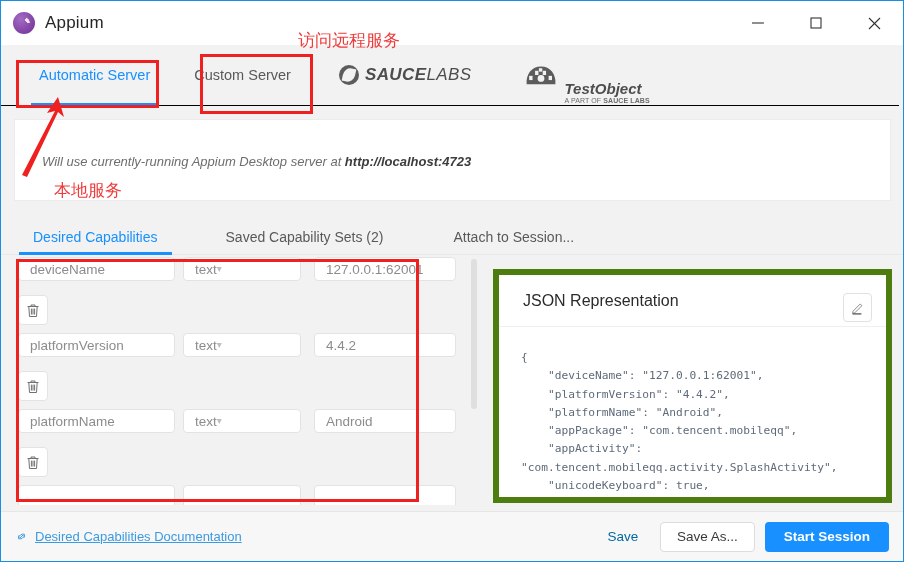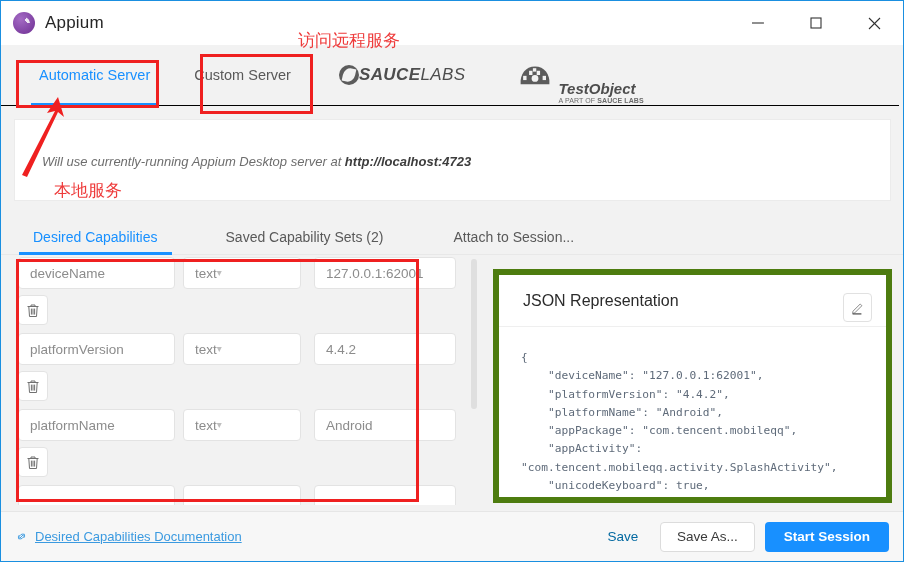--- a/index.html
+++ b/index.html
@@ -58,21 +58,21 @@
     display: flex; align-items: center; padding: 0 22px;
     font-size: 14.5px; color: #595959; position: relative; white-space: nowrap;
   }
   .stab.active { color: #1890ff; }
   .stab.active::after {
     content: ""; position: absolute; left: 14px; right: 14px; bottom: -1px;
     height: 3px; background: #1890ff;
   }
   .stab.logo-tab { padding: 0 26px; }
 
-  .saucelabs { display: flex; align-items: flex-start; }
+  .saucelabs { display: flex; align-items: flex-start; gap: 6px; }
   .sl-mark {
     width: 20px; height: 20px; border-radius: 50%;
     background: #5c5c5c; position: relative; flex: none;
   }
   .sl-mark::after {
     content:""; position:absolute; left:4px; top:3px; width:12px; height:14px;
     background:#f2f2f2; border-radius: 60% 0 60% 0; transform: rotate(12deg);
   }
   .sl-text { font-size: 17px; font-weight: 700; font-style: italic; color: #4d4d4d; letter-spacing: .4px; }
   .sl-text .light { font-weight: 400; }
@@ -115,21 +115,21 @@
   .itab.t2 { margin-left: 40px; }
   .itab.t3 { margin-left: 42px; }
 
   
   .capspane {
     position: absolute; left: 0; top: 256px; width: 478px; bottom: 56px;
     background: #f2f2f2; overflow: hidden;
   }
   .caprow { position: absolute; left: 0; right: 0; height: 76px; }
   .fld {
-    position: absolute; height: 32px; background: #ffffff;
+    position: absolute; height: 24px; background: #ffffff;
     border: 1px solid #e3e3e3; border-radius: 4px;
     display: flex; align-items: center;
     font-size: 13.5px; color: #8c8c8c; padding: 0 11px;
   }
   .fld.name  { left: 17px;  width: 157px; }
   .fld.type  { left: 182px; width: 118px; justify-content: flex-start; padding-right: 25px; }
   .fld.value { left: 313px; width: 142px; }
   .chev { color: #bfbfbf; font-size: 10px; line-height: 1; }
   .delbtn {
     position: absolute; left: 17px; top: 38px; width: 30px; height: 30px;

